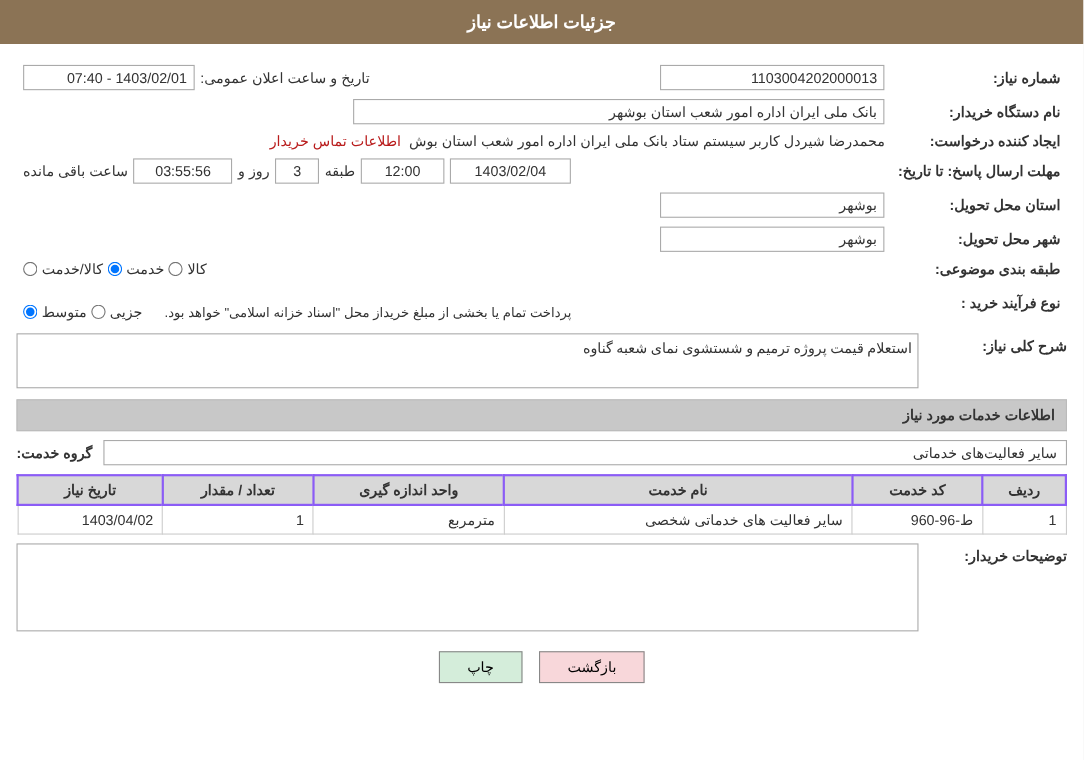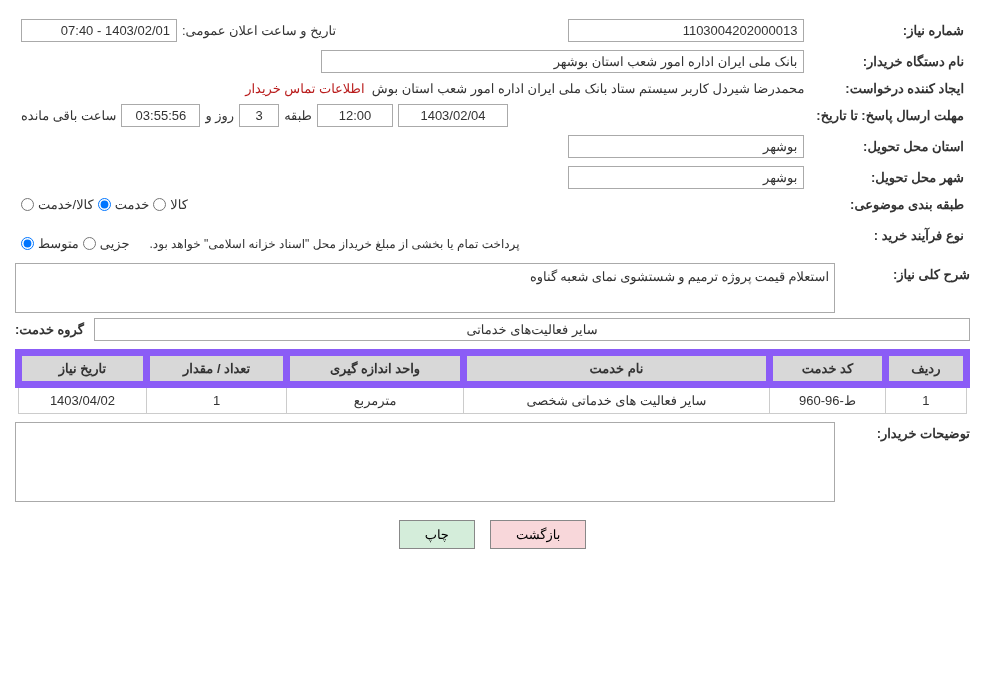--- a/index.html
+++ b/index.html
@@ -54,21 +54,21 @@
       text-align: right;
     }
     .input-box {
       border: 1px solid #aaa;
       background: #fff;
       padding: 3px 6px;
       min-height: 22px;
       display: inline-block;
     }
     .input-medium {
-      width: 236px;
+      width: 204px;
     }
     .input-date {
       width: 110px;
     }
     .date-row {
       display: flex;
       align-items: center;
       gap: 5px;
       flex-direction: row-reverse;
     }
@@ -118,29 +118,29 @@
       text-align: right;
       font-family: Liberation Serif, serif;
     }
     .data-table {
       width: 100%;
       border-collapse: collapse;
       margin: 8px 0;
     }
     .data-table th {
       background: #d8d8d8;
-      border: 7px solid #8b5cf6;
+      border: 2px solid #8b5cf6;
       padding: 5px 8px;
       text-align: center;
       font-weight: bold;
     }
     .data-table td {
       border: 1px solid #ccc;
       padding: 5px 8px;
-      text-align: center;
+      text-align: right;
     }
     .data-table tr:nth-child(even) td {
       background: #f9f9f9;
     }
     .buyer-notes-area {
       width: 100%;
       min-height: 80px;
       border: 1px solid #aaa;
       background: #fff;
       resize: none;
@@ -175,21 +175,21 @@
     }
     .service-label {
       font-weight: bold;
       white-space: nowrap;
     }
     .service-value-box {
       border: 1px solid #aaa;
       background: #fff;
       padding: 3px 8px;
       flex: 1;
-      text-align: center;
+      text-align: right;
     }
     .row-container {
       display: flex;
       align-items: flex-start;
       gap: 5px;
       margin-bottom: 5px;
     }
     .inline-label {
       font-weight: bold;
       white-space: nowrap;
@@ -199,20 +199,23 @@
     }
     .inline-value {
       flex: 1;
     }
   </style>
 </head>
 <body>
 
 <div class="page-wrapper">
 
+  <div class="header-bar">
+    <span>جزئیات اطلاعات نیاز</span>
+  </div>
 
   <div class="content">
 
     <table class="form-table">
       <tbody>
           <tr>
         <td class="label-cell">شماره نیاز:</td>
         <td class="value-cell">
           <div class="input-box input-medium">1103004202000013</div>
         </td>
@@ -238,21 +241,21 @@
           <span>محمدرضا شیردل کاربر سیستم ستاد بانک ملی ایران اداره امور شعب استان بوش</span>
           &nbsp;<a class="link-text" href="#">اطلاعات تماس خریدار</a>
         </td>
       </tr>
 
       <tr>
         <td class="label-cell">مهلت ارسال پاسخ: تا تاریخ:</td>
         <td colspan="3" class="value-cell">
           <div class="date-row">
             <span>ساعت باقی مانده</span>
-            <div class="input-box" style="width:79px;text-align:center;">03:55:56</div>
+            <div class="input-box" style="width:90px;text-align:center;">03:55:56</div>
             <span>روز و</span>
             <div class="input-box" style="width:40px;text-align:center;">3</div>
             <span>طبقه</span>
             <div class="input-box" style="width:76px;text-align:center;">12:00</div>
             <div class="input-box input-date">1403/02/04</div>
           </div>
         </td>
       </tr>
 
       <tr>
@@ -310,20 +313,21 @@
     </tbody>
       </table>
 
     <div class="row-container">
       <div class="inline-label">شرح کلی نیاز:</div>
       <div class="inline-value">
         <div class="description-textarea">استعلام قیمت پروژه ترمیم و شستشوی نمای شعبه گناوه</div>
       </div>
     </div>
 
+    <div class="section-title">اطلاعات خدمات مورد نیاز</div>
 
     <div style="display:flex; align-items:center; gap:10px; margin-bottom:8px; flex-direction:row-reverse;">
       <span class="service-label">گروه خدمت:</span>
       <div class="service-value-box">سایر فعالیت‌های خدماتی</div>
     </div>
 
     <table class="data-table">
       <thead>
         <tr>
           <th>ردیف</th>

